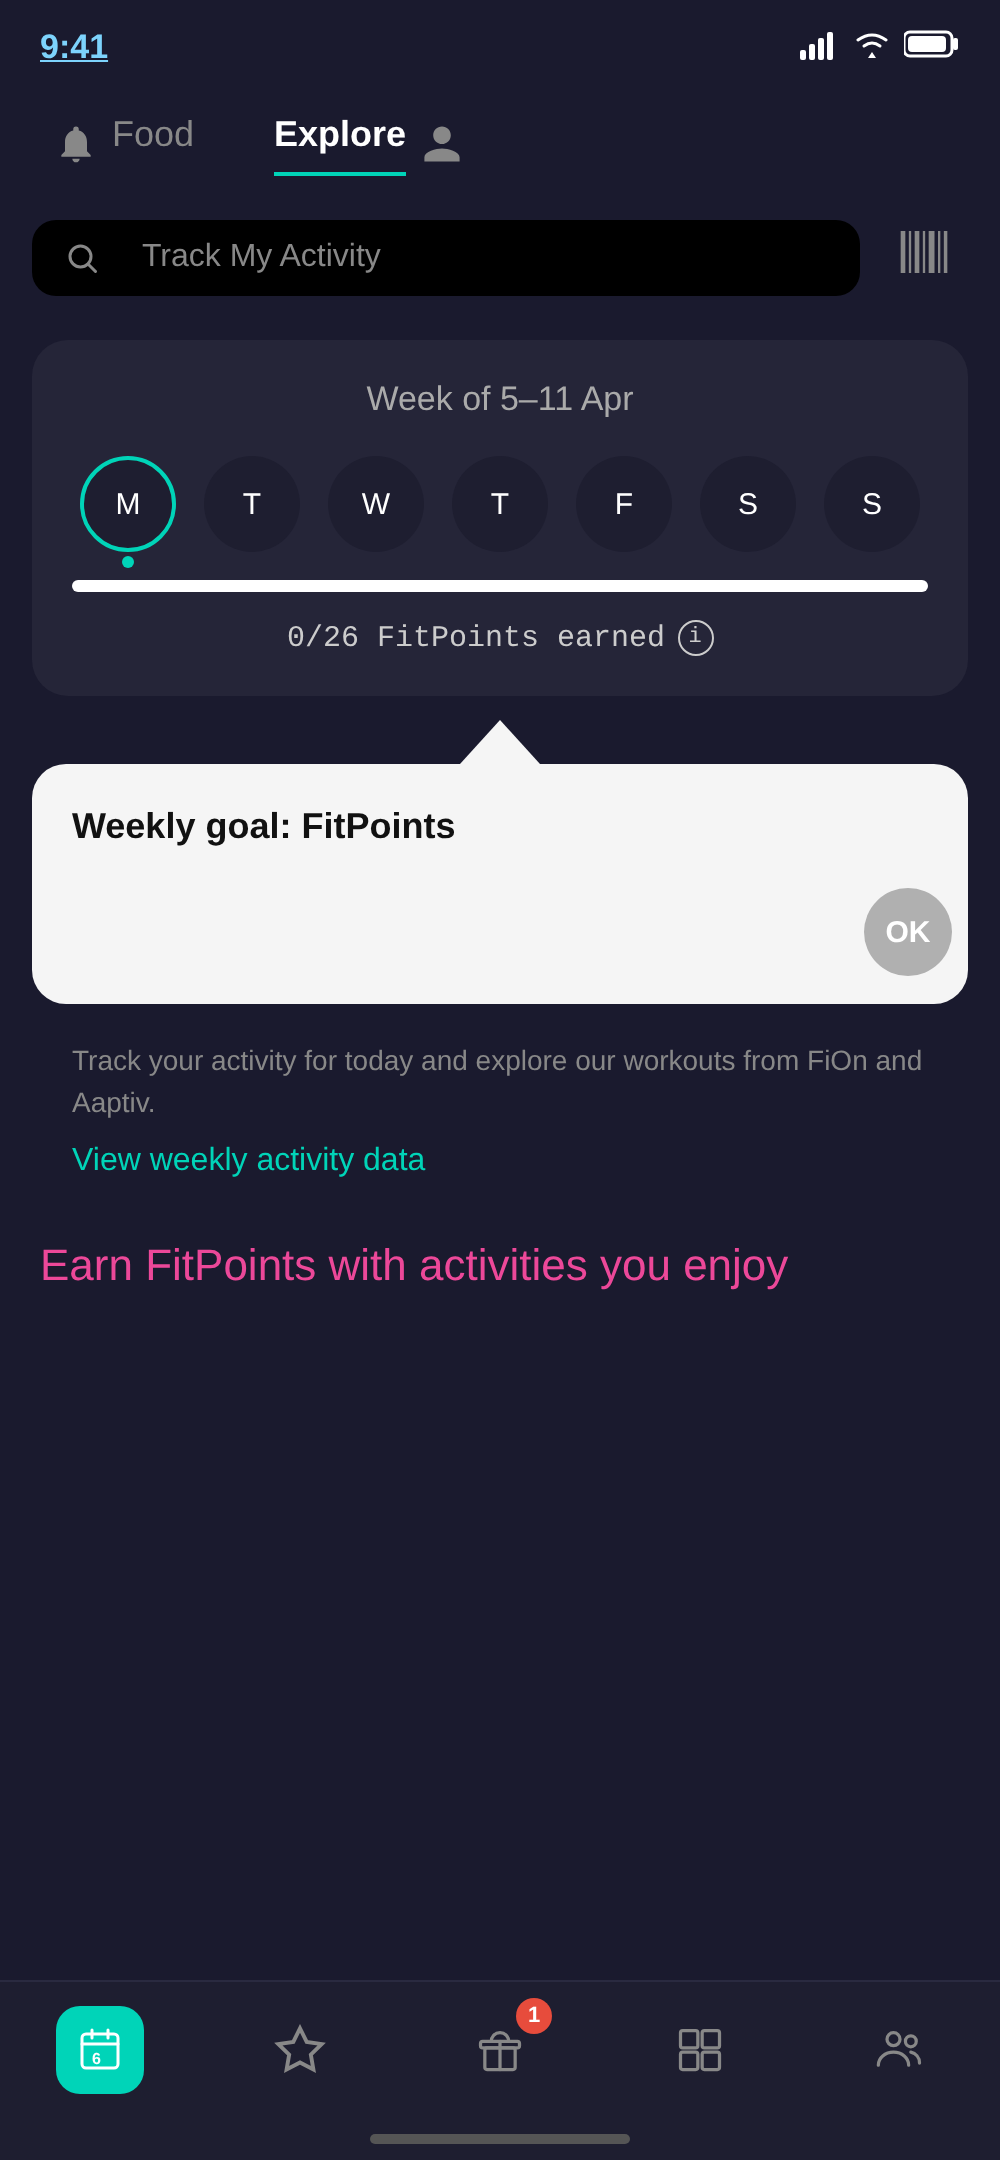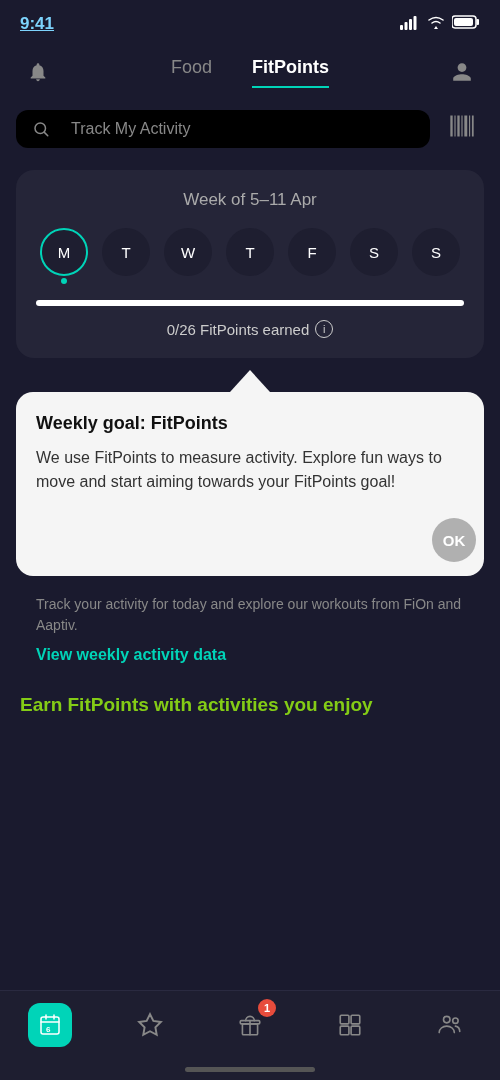--- a/index.html
+++ b/index.html
@@ -32,21 +32,20 @@
       display: flex;
       align-items: center;
       gap: 6px;
     }
 
     
     .tab-bar {
       background: #1a1a2e;
       display: flex;
       align-items: center;
-      justify-content: space-between;
       padding: 0 20px;
       height: 56px;
     }
     .tab-left-icon, .tab-right-icon {
       width: 36px;
       height: 36px;
       display: flex;
       align-items: center;
       justify-content: center;
     }
@@ -138,22 +137,23 @@
       position: absolute;
       bottom: -10px;
       left: 50%;
       transform: translateX(-50%);
       width: 6px;
       height: 6px;
       border-radius: 50%;
       background: #00d4b8;
     }
     .progress-section {
-      margin-top: 24px;
+      margin-top: 14px;
       padding: 0 4px;
+      font-family: Liberation Mono, monospace;
     }
     .progress-bar-bg {
       height: 6px;
       background: #fff;
       border-radius: 3px;
       margin-bottom: 14px;
     }
     .progress-bar-fill {
       height: 100%;
       background: #00d4b8;
@@ -238,32 +238,32 @@
     }
     .activity-desc {
       color: #888;
       font-size: 14px;
       line-height: 1.5;
       margin-bottom: 10px;
     }
     .view-link {
       color: #00d4b8;
       font-size: 16px;
-      font-weight: 700;
+      font-weight: 400;
     }
 
     
     .earn-section {
       background: #1a1a2e;
       padding: 18px 20px 12px;
     }
     .earn-title {
-      color: #84cc16;
-      font-size: 19px;
-      font-weight: 700;
+      color: #ec4899;
+      font-size: 22px;
+      font-weight: 400;
     }
 
     
     .bottom-nav {
       position: absolute;
       bottom: 0;
       left: 0;
       right: 0;
       background: #1e1e30;
       height: 90px;
@@ -355,21 +355,21 @@
 </div>
 
 <div class="tab-bar">
   <div class="tab-left-icon">
     <svg width="22" height="22" viewBox="0 0 24 24" fill="none">
       <path d="M12 22c1.1 0 2-.9 2-2h-4c0 1.1.9 2 2 2zm6-6V11c0-3.07-1.64-5.64-4.5-6.32V4a1.5 1.5 0 00-3 0v.68C7.63 5.36 6 7.92 6 11v5l-2 2v1h16v-1l-2-2z" fill="#888"></path>
     </svg>
   </div>
   <div class="tabs">
     <div class="tab">Food</div>
-    <div class="tab active">FitPoints</div>
+    <div class="tab active">Explore</div>
   </div>
   <div class="tab-right-icon">
     <svg width="22" height="22" viewBox="0 0 24 24" fill="none">
       <path d="M12 12c2.7 0 4.8-2.1 4.8-4.8S14.7 2.4 12 2.4 7.2 4.5 7.2 7.2 9.3 12 12 12zm0 2.4c-3.2 0-9.6 1.6-9.6 4.8v2.4h19.2v-2.4c0-3.2-6.4-4.8-9.6-4.8z" fill="#888"></path>
     </svg>
   </div>
 </div>
 
 <div class="search-container">
   <div class="search-bar">
@@ -414,21 +414,20 @@
       <span>0/26 FitPoints earned</span>
       <span class="info-icon">i</span>
     </div>
   </div>
 </div>
 
 <div class="tooltip-arrow"></div>
 
 <div class="popup-card">
   <div class="popup-title">Weekly goal: FitPoints</div>
-  <div class="popup-body">We use FitPoints to measure activity. Explore fun ways to move and start aiming towards your FitPoints goal!</div>
   <div style="height: 50px;"></div>
   <div class="popup-ok-btn">OK</div>
 </div>
 
 <div class="below-popup">
   <div class="activity-desc">Track your activity for today and explore our workouts from FiOn and Aaptiv.</div>
   <a class="view-link">View weekly activity data</a>
 </div>
 
 <div class="earn-section">

